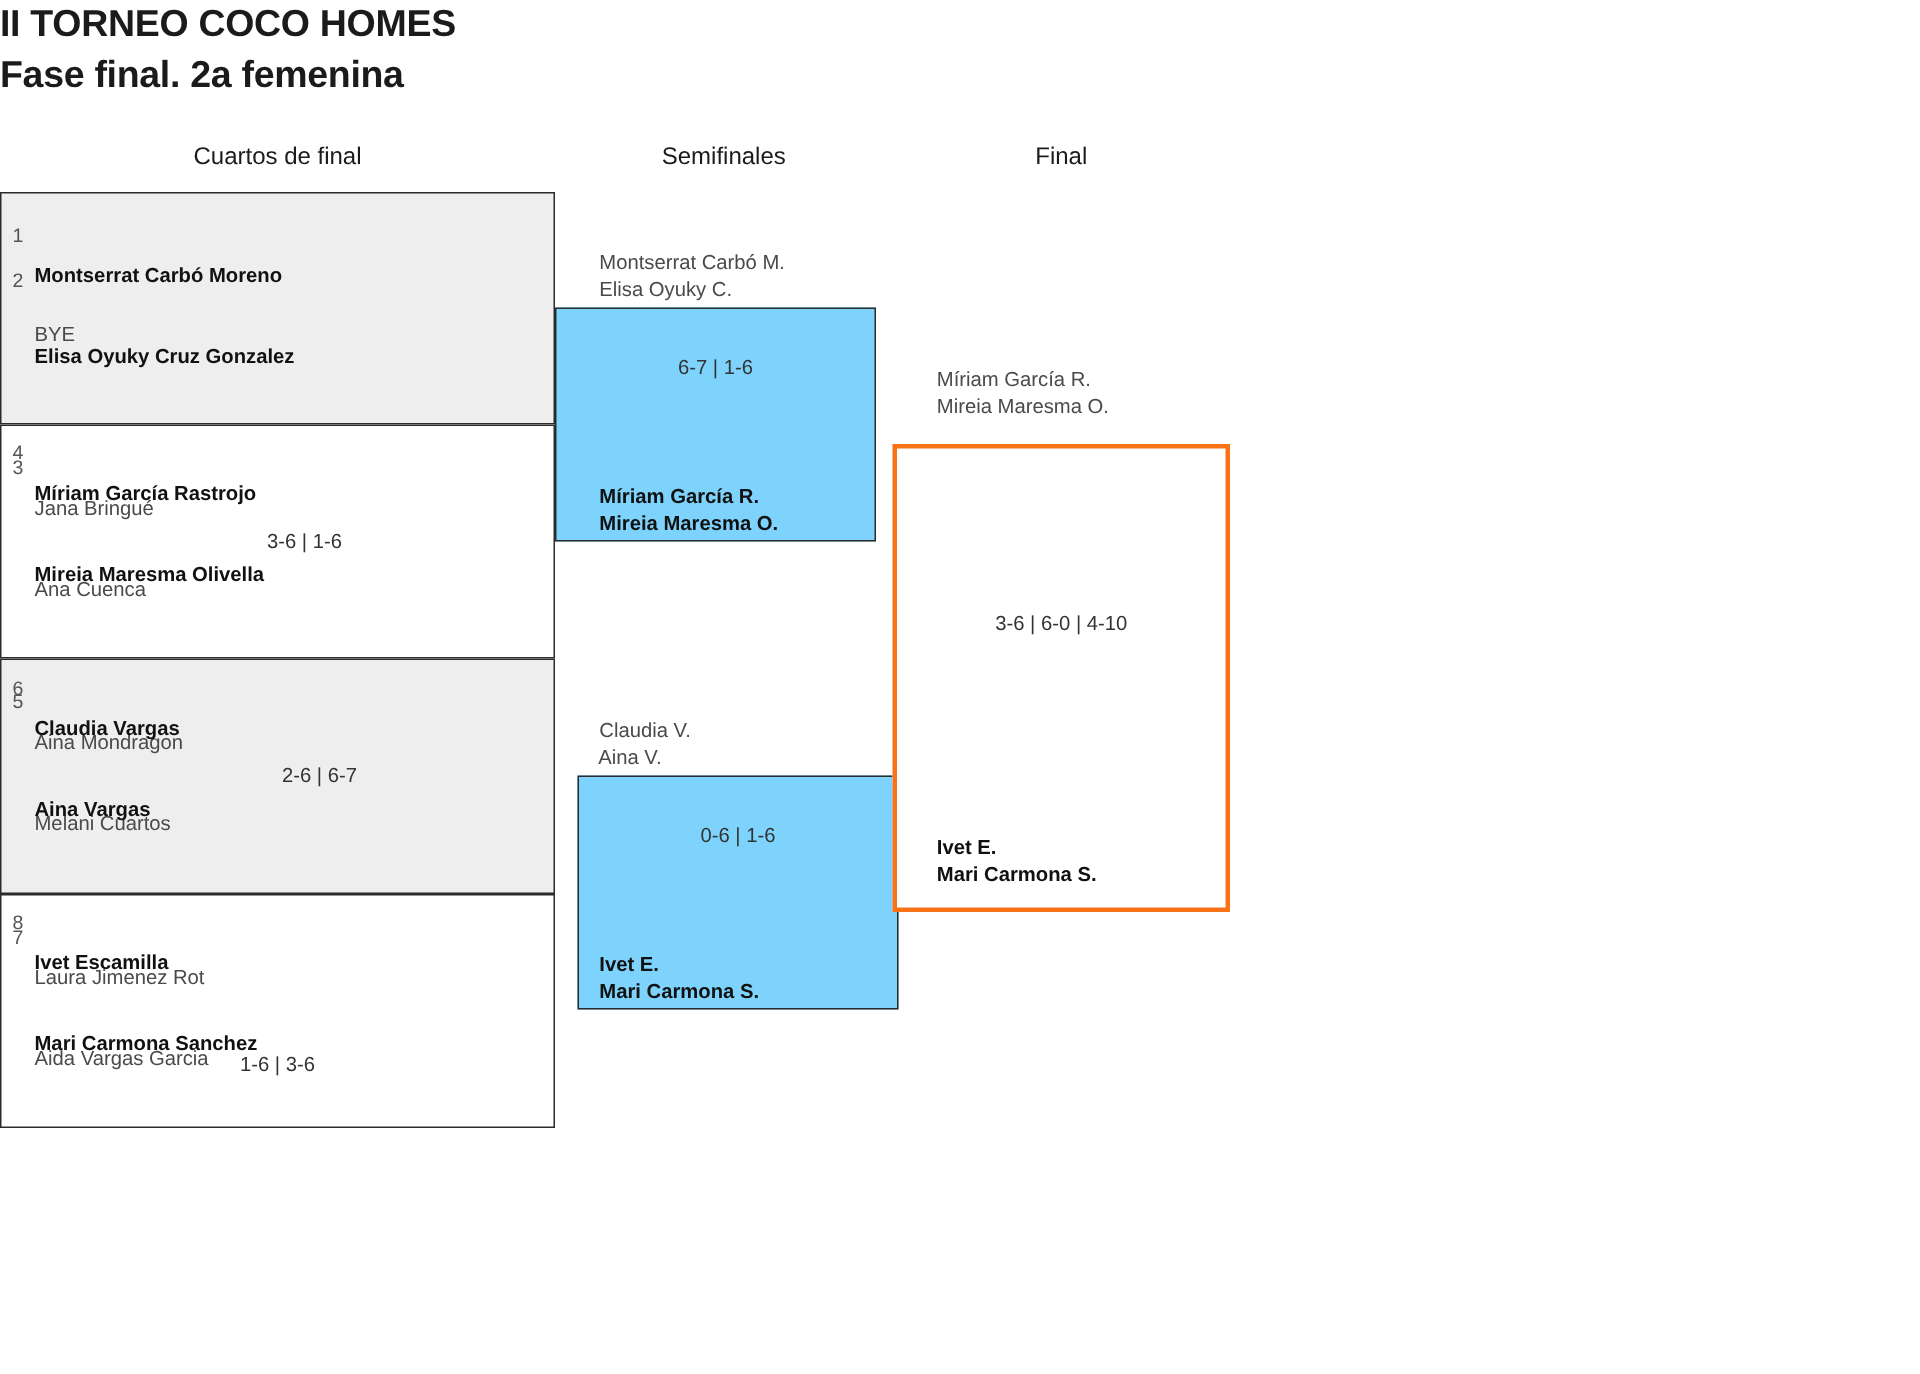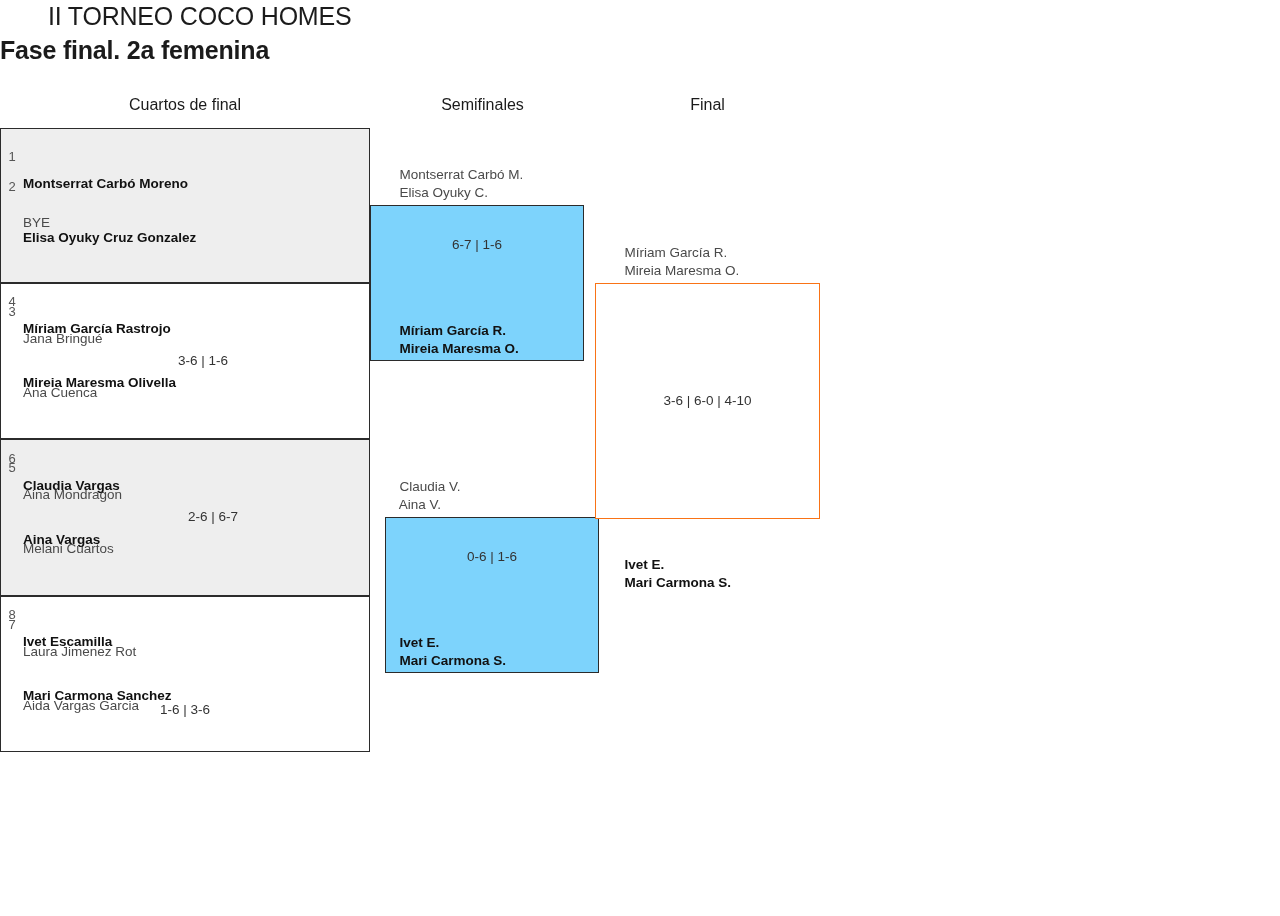--- a/index.html
+++ b/index.html
@@ -9,22 +9,22 @@
     background: #ffffff;
     font-family: "Liberation Sans", sans-serif;
     color: #222222;
     overflow: hidden;
   }
   #root { position: relative; width: 1280px; height: 916px; }
 
   
   .page-title {
     position: absolute; left: 0px; top: 2px;
-    font-size: 25px; font-weight: 400; line-height: 28px;
-    letter-spacing: -0.2px; color: #1b1b1b; white-space: pre; margin-left: 48px;
+    font-size: 25px; font-weight: 700; line-height: 28px;
+    letter-spacing: -0.2px; color: #1b1b1b; white-space: pre;
   }
   .title-line2 {
     position: absolute; left: 0px; top: 36px;
     font-size: 25px; font-weight: 700; line-height: 28px;
     letter-spacing: -0.2px; color: #1b1b1b; white-space: pre;
   }
 
   
   .logo { position: absolute; right: 6px; top: 5px; width: 232px; height: 64px; }
   .logo-word {
@@ -68,22 +68,22 @@
   
   .m2 {
     position: absolute; left: 370px; width: 214px;
     background: #7dd3fc; border: 1px solid #2b2b2b;
   }
   .m2-a { top: 205px; height: 156px; }
   .m2-b { top: 517px; height: 156px; margin-left: 15px; }
 
   .m3 {
     position: absolute; left: 595px; width: 225px;
-    background: #ffffff; border: 1px solid #f97316;
-    top: 283px; height: 236px;
+    background: #ffffff; border: 3px solid #f97316;
+    top: 296px; height: 312px;
   }
 
   
   .entry {
     position: absolute; display: flex; align-items: flex-start;
     line-height: 18px;
   }
   .seed {
     width: 22px; flex: 0 0 22px; text-align: center;
     font-size: 13px; color: #555555; padding-top: 9px;

